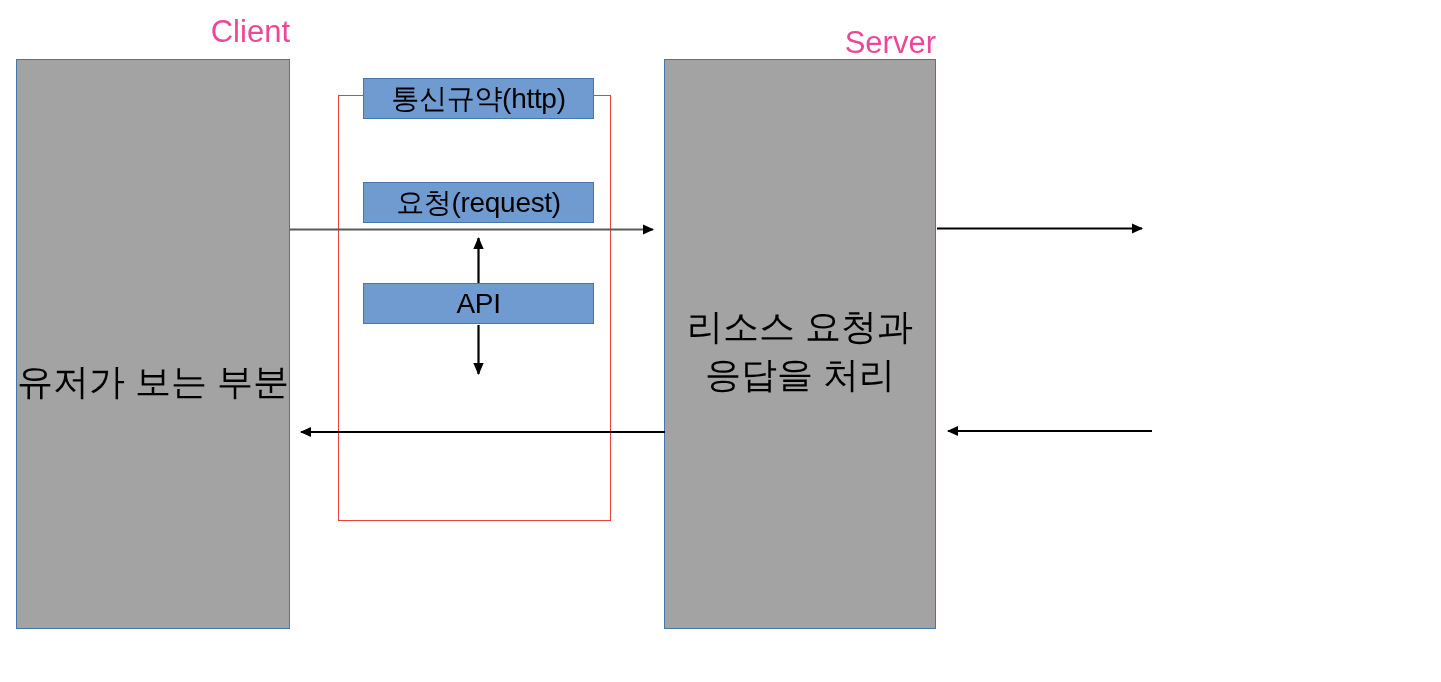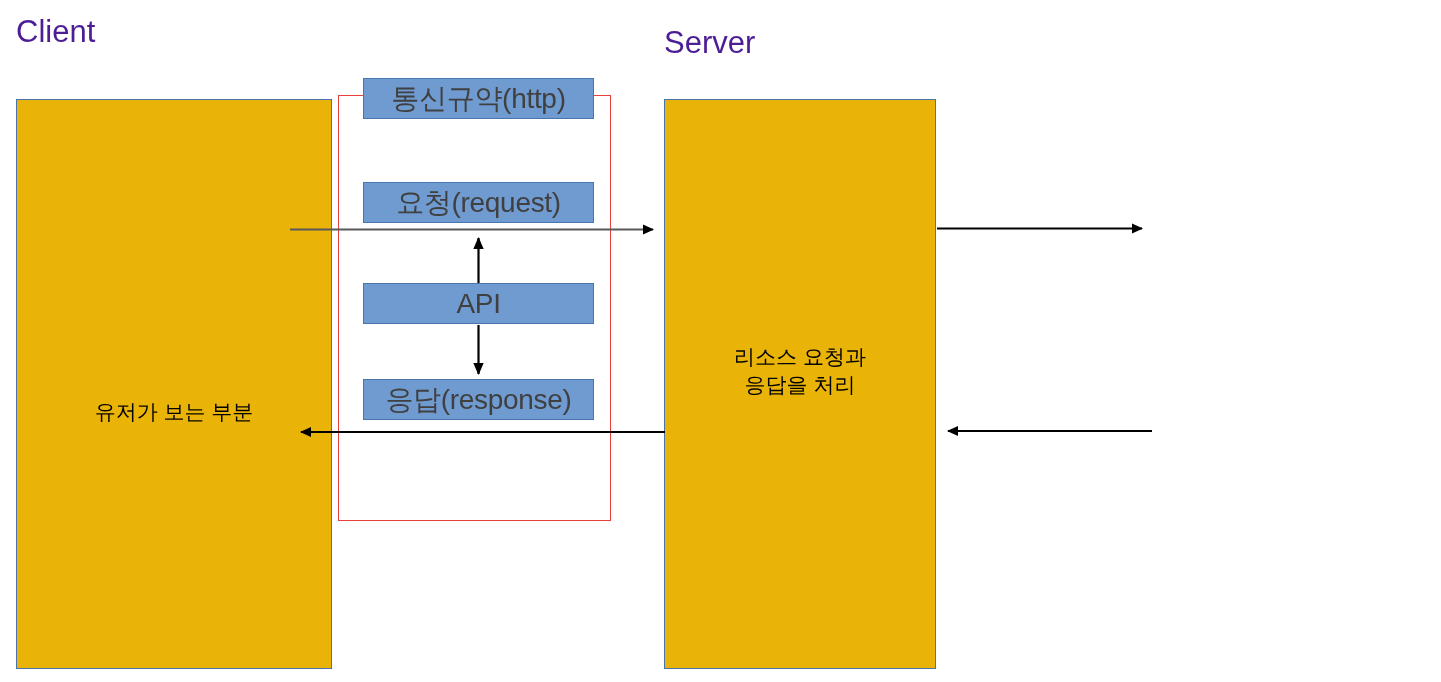--- a/index.html
+++ b/index.html
@@ -15,71 +15,70 @@
     position: relative;
     width: 1441px;
     height: 682px;
     background: #ffffff;
     overflow: hidden;
   }
 
   
   .pillar {
     position: absolute;
-    background: #eab308;
+    background: #a3a3a3;
     border: 1px solid #4876AC;
     box-sizing: border-box;
     display: flex;
     align-items: center;
     justify-content: center;
     text-align: center;
     color: #000000;
-    font-size: 21px;
+    font-size: 36px;
     line-height: 1.32;
     white-space: pre-line;
-    margin-top: 40px;
   }
-  #pillar-client  { left: 16px;   top: 59px; width: 316px; height: 570px; }
+  #pillar-client  { left: 16px;   top: 59px; width: 274px; height: 570px; }
   #pillar-server  { left: 664px;  top: 59px; width: 272px; height: 570px; }
   #pillar-db      { left: 1153px; top: 59px; width: 273px; height: 570px; }
 
   .pillar-inner {
     position: absolute;
     width: 100%;
     text-align: center;
   }
   #pillar-client .pillar-inner { top: 298px; }
   #pillar-server .pillar-inner { top: 243px; }
   #pillar-db     .pillar-inner { top: 274px; }
 
   
   .caption {
     position: absolute;
     font-size: 31px;
-    color: #4c1d95;
-    text-align: left;
+    color: #ec4899;
+    text-align: right;
     white-space: nowrap;
   }
   #caption-client { left: 16px;   top: 14px; width: 274px; }
   #caption-server { left: 664px;  top: 25px; width: 272px; }
   #caption-db     { left: 1153px; top: 14px; width: 273px; }
 
   
   .chip {
     position: absolute;
     left: 363px;
     width: 231px;
     height: 41px;
     background: #6F9BD1;
     border: 1px solid #4876AC;
     box-sizing: border-box;
     display: flex;
     align-items: center;
     justify-content: center;
-    color: #404040;
+    color: #000000;
     font-size: 28px;
     white-space: nowrap;
     letter-spacing: -0.3px;
   }
   #chip-http     { top: 78px;  }
   #chip-request  { top: 182px; }
   #chip-api      { top: 283px; }
   #chip-response { top: 379px; }
 
   
@@ -156,17 +155,14 @@
 
   <div class="chip" id="chip-http">
     <span>통신규약(http)</span>
   </div>
   <div class="chip" id="chip-api">
     <span>API</span>
   </div>
   <div class="chip" id="chip-request">
     <span>요청(request)</span>
   </div>
-  <div class="chip" id="chip-response">
-    <span>응답(response)</span>
-  </div>
 
 </div>
 
 </body></html>

